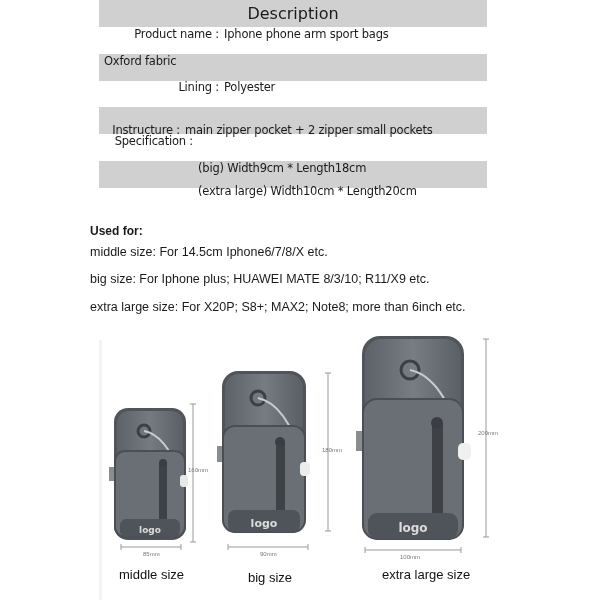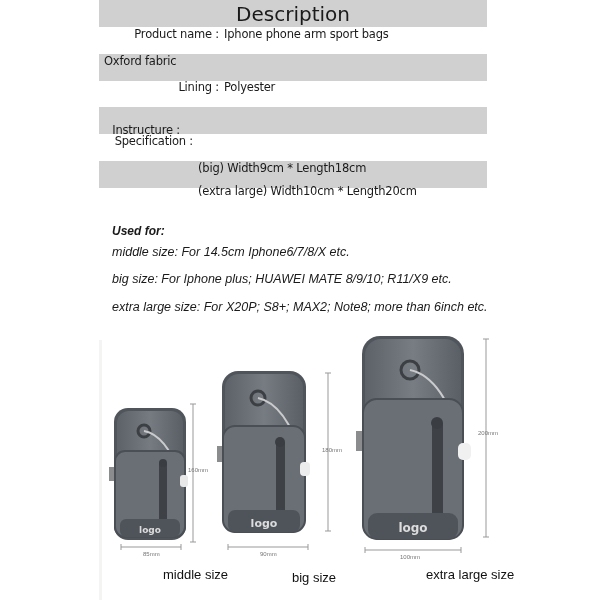--- a/index.html
+++ b/index.html
@@ -4,28 +4,28 @@
   <style>
     * { margin: 0; padding: 0; box-sizing: border-box; }
     html, body { width: 600px; height: 600px; background: #ffffff; overflow: hidden; }
     body { position: relative; font-family: "DejaVu Sans", sans-serif; color: #1a1a1a; }
 
     .band { position: absolute; left: 99px; width: 388px; height: 27px; background: #d0d0d0; }
     .row { position: absolute; left: 99px; width: 388px; height: 14px; display: flex; align-items: center; font-size: 11.5px; letter-spacing: -0.2px; white-space: nowrap; }
     .row .lbl { display: inline-block; text-align: right; }
     .row .val { margin-left: 5px; }
 
-    .title { position: absolute; left: 99px; top: 0; width: 388px; height: 27px; display: flex; align-items: center; justify-content: center; font-size: 20px; border-radius: 9px; }
+    .title { position: absolute; left: 99px; top: 0; width: 388px; height: 27px; display: flex; align-items: center; justify-content: center; font-size: 16px; border-radius: 9px; }
 
-    .used { position: absolute; left: 112px; font-family: "Liberation Sans", sans-serif; font-size: 12.5px; color: #1a1a1a; white-space: nowrap; font-style: italic; }
+    .used { position: absolute; left: 90px; font-family: "Liberation Sans", sans-serif; font-size: 12.5px; color: #1a1a1a; white-space: nowrap; }
     .used.head { font-weight: bold; font-size: 12px; }
 
     .photo { position: absolute; left: 99px; top: 340px; width: 406px; height: 260px; background: #ffffff; border-left: 3px solid #f4f4f2; }
 
-    .cap { position: absolute; font-family: "Liberation Sans", sans-serif; font-size: 13px; color: #111; white-space: nowrap; margin-left: 44px; }
+    .cap { position: absolute; font-family: "Liberation Sans", sans-serif; font-size: 13px; color: #111; white-space: nowrap; }
     .dim { position: absolute; font-family: "Liberation Sans", sans-serif; font-size: 6px; color: #777; white-space: nowrap; }
     svg { position: absolute; }
   </style>
 </head>
 <body>
 
 <div class="band" style="top:0px;"></div>
 <div class="band" style="top:54px;"></div>
 <div class="band" style="top:107px;"></div>
 <div class="band" style="top:161px;"></div>
@@ -38,36 +38,37 @@
 </div>
 <div class="row" style="top:54px;">
   <span class="val">Oxford fabric</span>
 </div>
 <div class="row" style="top:80px;">
   <span class="lbl" style="width:120px;">Lining :</span>
   <span class="val">Polyester</span>
 </div>
 <div class="row" style="top:107px;margin-top:16px;">
   <span class="lbl" style="width:81px;">Instructure :</span>
+  <span class="val">main zipper pocket + 2 zipper small pockets</span>
 </div>
 <div class="row" style="top:134px;">
   <span class="lbl" style="width:94px;">Specification :</span>
 </div>
 <div class="row" style="top:161px;">
   <span class="lbl" style="width:94px;"></span>
   <span class="val">(big)   Width9cm * Length18cm</span>
 </div>
 <div class="row" style="top:184px;">
   <span class="lbl" style="width:94px;"></span>
   <span class="val">(extra large)  Width10cm * Length20cm</span>
 </div>
 
 <div class="used head" style="top:224px;">Used for:</div>
 <div class="used" style="top:245px;">middle size:  For 14.5cm Iphone6/7/8/X etc.</div>
-<div class="used" style="top:272px;">big size:  For Iphone plus; HUAWEI MATE 8/9/10; R11/X9 etc.</div>
+<div class="used" style="top:272px;">big size:  For Iphone plus; HUAWEI MATE 8/3/10; R11/X9 etc.</div>
 <div class="used" style="top:300px;">extra large size:  For X20P; S8+; MAX2; Note8; more than 6inch etc.</div>
 
 <div class="photo"></div>
 
 <svg style="left:104px; top:405px;" width="90" height="140" viewBox="0 0 90 140">
   <defs>
     <linearGradient id="g1" x1="0" x2="1" y1="0" y2="0">
       <stop offset="0" stop-color="#5d6268"></stop>
         <stop offset="0.5" stop-color="#767b81"></stop>
         <stop offset="1" stop-color="#5a5f65"></stop>

